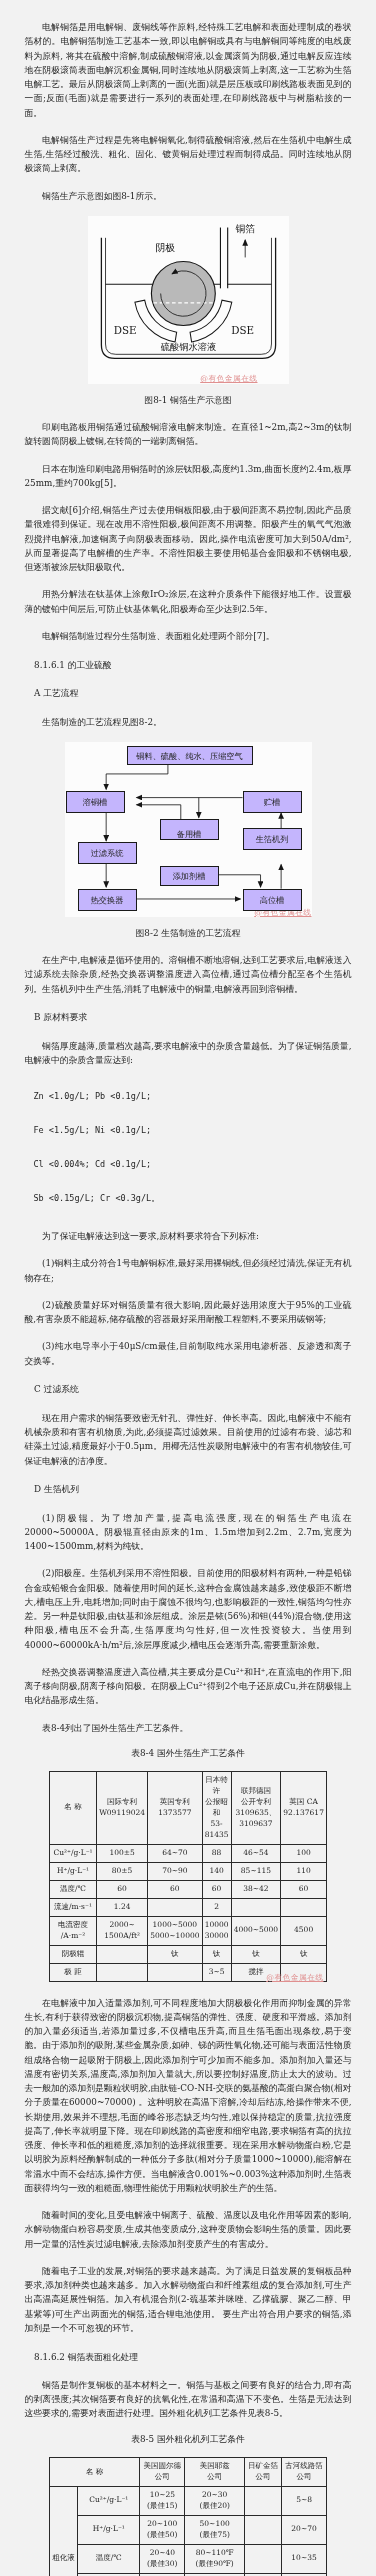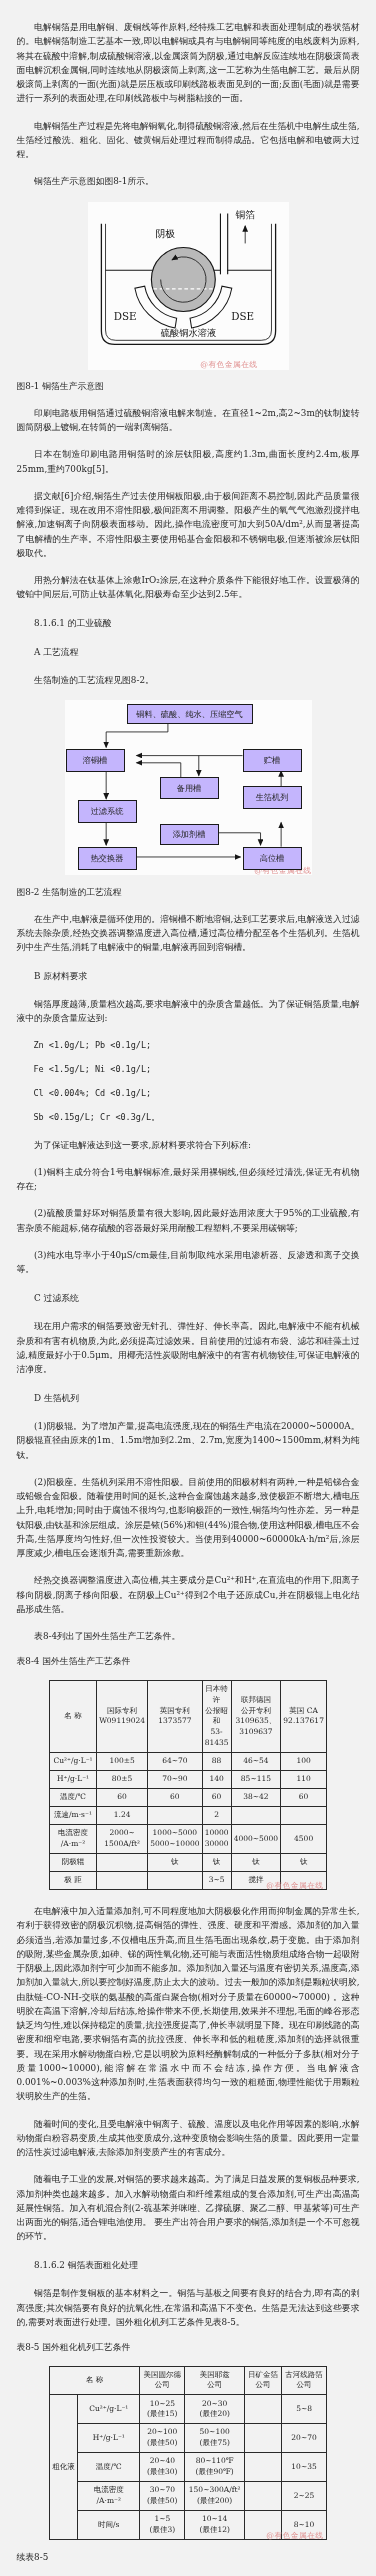--- a/index.html
+++ b/index.html
@@ -1,44 +1,44 @@
 <!DOCTYPE html>
 <html style="font-size:8.2px"><head>
 <meta charset="utf-8">
 <style>
   html,body{margin:0;padding:0;background:#f2f2f2;}
   body{width:376px;font-family:"DejaVu Serif","Liberation Serif",serif;color:#262626;}
   .page{width:376px;box-sizing:border-box;padding:7.2px 16.5px 20.6px 16.5px;background:#f2f2f2;min-height:2899px;}
-  .para{font-size:8.8px;line-height:1.62;margin:13px 0;text-indent:2em;text-align:justify;}
+  .para{font-size:8.8px;line-height:1.62;margin:13px 8px;text-indent:2em;text-align:justify;}
   .heading{font-size:8.8px;line-height:1.6;margin:14.4px 0;text-indent:2em;}
-  .limit{font-size:8.5px;margin:14px 0;text-indent:2em;font-family:"DejaVu Sans Mono","Liberation Mono",monospace;}
-  .caption{font-size:8.8px;margin:11.3px 0;}
+  .limit{font-size:8.5px;margin:24px 0;text-indent:2em;font-family:"DejaVu Sans Mono","Liberation Mono",monospace;}
+  .caption{font-size:8.8px;text-align:center;margin:11.3px 0;}
   .figwrap{position:relative;margin:7.2px auto 2.1px auto;background:#fcfcfc;}
   .fig1wrap{width:201px;}
   .fig2wrap{width:247px;height:175px;}
   .fbox{position:absolute;border:0.8px solid #1a1a1a;background:#c4b5fd;display:flex;align-items:center;justify-content:center;font-size:8.2px;text-align:center;line-height:1.25;z-index:2;}
   .flow-svg{position:absolute;left:0;top:0;z-index:1;}
-  .watermark{color:#e09090;font-size:7.7px;text-align:right;margin:1px 31px 0 0;letter-spacing:0.5px;}
+  .watermark{color:#e09090;font-size:7.7px;text-align:right;margin:1px 31px 0 0;letter-spacing:0.5px;text-decoration:underline;}
   .wm-under-table{margin-top:-13.4px;margin-right:36px;position:relative;z-index:3;}
   table{border-collapse:collapse;margin:4.1px auto;background:#f2f2f2;}
   .t84{width:278px;}
   .t85{width:278px;}
   th,td{border:0.5px solid #2a2a2a;font-weight:normal;font-size:7.5px;text-align:center;vertical-align:middle;padding:3.1px 2.1px;white-space:pre-line;line-height:1.45;}
   table{border-top:1px solid #111;border-bottom:1px solid #111;}
   td.lbl{width:57px;}
   td.grp{width:23px;}
   svg text{fill:#161616;}
 </style>
 </head>
 <body>
 
 <div class="page">
 
   <p class="para">电解铜箔是用电解铜、废铜线等作原料,经特殊工艺电解和表面处理制成的卷状箔材的。电解铜箔制造工艺基本一致,即以电解铜或具有与电解铜同等纯度的电线废料为原料, 将其在硫酸中溶解,制成硫酸铜溶液,以金属滚筒为阴极,通过电解反应连续地在阴极滚筒表面电解沉积金属铜,同时连续地从阴极滚筒上剥离,这一工艺称为生箔电解工艺。最后从阴极滚筒上剥离的一面(光面)就是层压板或印刷线路板表面见到的一面;反面(毛面)就是需要进行一系列的表面处理,在印刷线路板中与树脂粘接的一面。</p>
-  <p class="para">电解铜箔生产过程是先将电解铜氧化,制得硫酸铜溶液,然后在生箔机中电解生成生箔,生箔经过酸洗、粗化、固化、镀黄铜后处理过程而制得成品。它包括电解和电镀两大过程。</p>
+  <p class="para">电解铜箔生产过程是先将电解铜氧化,制得硫酸铜溶液,然后在生箔机中电解生成生箔,生箔经过酸洗、粗化、固化、镀黄铜后处理过程而制得成品。同时连续地从阴极滚筒上剥离。</p>
   <p class="para">铜箔生产示意图如图8-1所示。</p>
 
   <div class="figwrap fig1wrap">
     <svg width="201" height="155" viewBox="0 0 390 300">
       <defs>
         <marker id="ah" markerWidth="9" markerHeight="8" refX="7" refY="3.5" orient="auto">
           <path d="M0,0 L8,3.5 L0,7 Z" fill="#161616"></path>
         </marker>
       </defs>
 
@@ -66,20 +66,21 @@
       <text x="195" y="259" font-size="18" text-anchor="middle">硫酸铜水溶液</text>
     </svg>
     <div class="watermark">@有色金属在线</div>
   </div>
   <p class="caption">图8-1 铜箔生产示意图</p>
 
   <p class="para">印刷电路板用铜箔通过硫酸铜溶液电解来制造。在直径1~2m,高2~3m的钛制旋转圆筒阴极上镀铜,在转筒的一端剥离铜箔。</p>
   <p class="para">日本在制造印刷电路用铜箔时的涂层钛阳极,高度约1.3m,曲面长度约2.4m,板厚25mm,重约700kg[5]。</p>
   <p class="para">据文献[6]介绍,铜箔生产过去使用铜板阳极,由于极间距离不易控制,因此产品质量很难得到保证。现在改用不溶性阳极,极间距离不用调整。阳极产生的氧气气泡激烈搅拌电解液,加速铜离子向阴极表面移动。因此,操作电流密度可加大到50A/dm²,从而显著提高了电解槽的生产率。不溶性阳极主要使用铅基合金阳极和不锈钢电极,但逐渐被涂层钛阳极取代。</p>
   <p class="para">用热分解法在钛基体上涂敷IrO₂涂层,在这种介质条件下能很好地工作。设置极薄的镀铂中间层后,可防止钛基体氧化,阳极寿命至少达到2.5年。</p>
+  <p class="para">电解铜箔制造过程分生箔制造、表面粗化处理两个部分[7]。</p>
 
   <p class="heading">8.1.6.1 的工业硫酸</p>
   <p class="heading">A 工艺流程</p>
   <p class="para">生箔制造的工艺流程见图8-2。</p>
 
   <div class="figwrap fig2wrap">
     <svg class="flow-svg" width="247" height="175" viewBox="0 0 480 340">
       <defs>
         <marker id="ah2" markerWidth="9" markerHeight="8" refX="7" refY="3.5" orient="auto">
           <path d="M0,0 L8,3.5 L0,7 Z" fill="#161616"></path>
@@ -98,21 +99,21 @@
     </svg>
     <div class="fbox" style="left:62px;top:4.1px;width:124px;height:17.5px;">
         <span>铜料、硫酸、纯水、压缩空气</span>
       </div>
     <div class="fbox" style="left:1px;top:49px;width:57px;height:20.6px;">
         <span>溶铜槽</span>
       </div>
     <div class="fbox" style="left:178px;top:49px;width:57px;height:20.6px;">
         <span>贮槽</span>
       </div>
-    <div class="fbox" style="left:95px;top:77px;width:57px;height:19.6px;">
+    <div class="fbox" style="left:95px;top:77px;width:57px;height:19.6px;align-items:flex-end;">
         <span>备用槽</span>
       </div>
     <div class="fbox" style="left:13px;top:100px;width:57px;height:20.6px;">
         <span>过滤系统</span>
       </div>
     <div class="fbox" style="left:178px;top:86px;width:57px;height:20.6px;">
         <span>生箔机列</span>
       </div>
     <div class="fbox" style="left:95px;top:124px;width:57px;height:18.5px;">
         <span>添加剂槽</span>

